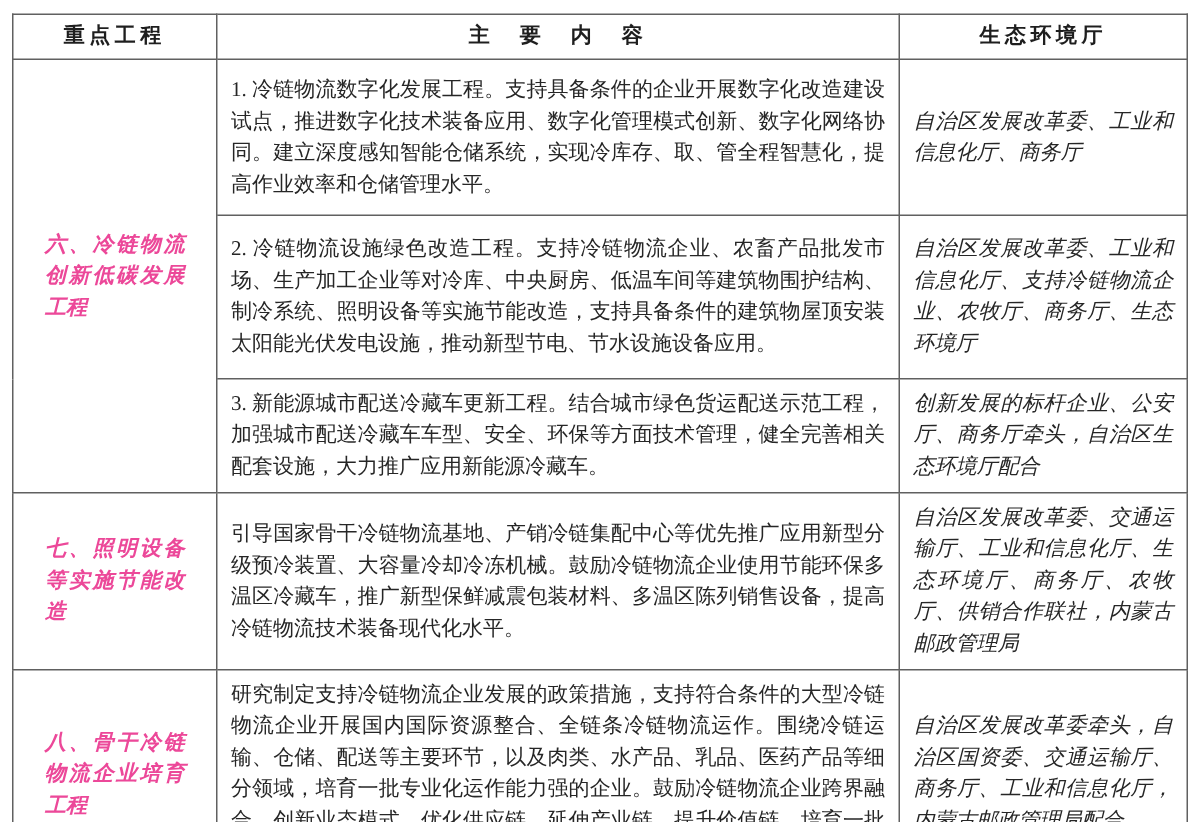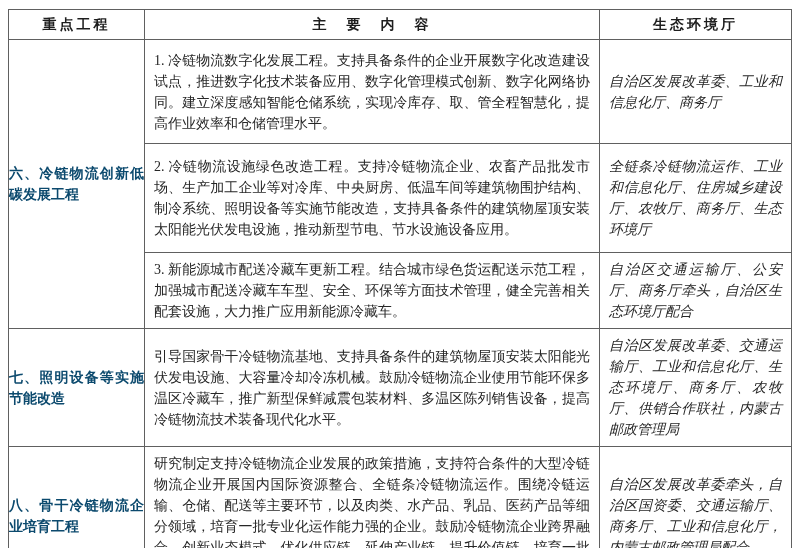--- a/index.html
+++ b/index.html
@@ -32,23 +32,24 @@
   .doc-table th {
     font-weight: bold;
     text-align: center;
     padding: 4px 4px;
     height: 28px;
     letter-spacing: 3px;
     color: #1e1e1e;
   }
   td.project-cell {
     font-weight: bold;
-    padding: 4px 0;
+    padding: 4px 21px;
     text-align: justify;
-    color: #0c4a6e;
+    color: #ec4899;
+    font-style: italic;
   }
   td.content-cell {
     padding: 6px 9px;
     text-align: justify;
   }
   td.resp-cell {
     padding: 6px 9px;
     text-align: justify;
     font-style: italic;
   }
@@ -75,29 +76,29 @@
     </tr>
   </thead>
   <tbody>
     <tr class="r1">
       <td class="project-cell" rowspan="3">六、冷链物流创新低碳发展工程</td>
       <td class="content-cell">1. 冷链物流数字化发展工程。支持具备条件的企业开展数字化改造建设试点，推进数字化技术装备应用、数字化管理模式创新、数字化网络协同。建立深度感知智能仓储系统，实现冷库存、取、管全程智慧化，提高作业效率和仓储管理水平。</td>
       <td class="resp-cell">自治区发展改革委、工业和信息化厅、商务厅</td>
     </tr>
     <tr class="r2">
       <td class="content-cell">2. 冷链物流设施绿色改造工程。支持冷链物流企业、农畜产品批发市场、生产加工企业等对冷库、中央厨房、低温车间等建筑物围护结构、制冷系统、照明设备等实施节能改造，支持具备条件的建筑物屋顶安装太阳能光伏发电设施，推动新型节电、节水设施设备应用。</td>
-      <td class="resp-cell">全链条冷链物流运作、工业和信息化厅、住房城乡建设厅、农牧厅、商务厅、生态环境厅</td>
+      <td class="resp-cell">自治区发展改革委、工业和信息化厅、支持冷链物流企业、农牧厅、商务厅、生态环境厅</td>
     </tr>
     <tr class="r3">
       <td class="content-cell">3. 新能源城市配送冷藏车更新工程。结合城市绿色货运配送示范工程，加强城市配送冷藏车车型、安全、环保等方面技术管理，健全完善相关配套设施，大力推广应用新能源冷藏车。</td>
-      <td class="resp-cell">自治区交通运输厅、公安厅、商务厅牵头，自治区生态环境厅配合</td>
+      <td class="resp-cell">创新发展的标杆企业、公安厅、商务厅牵头，自治区生态环境厅配合</td>
     </tr>
     <tr class="r4">
       <td class="project-cell">七、照明设备等实施节能改造</td>
-      <td class="content-cell">引导国家骨干冷链物流基地、支持具备条件的建筑物屋顶安装太阳能光伏发电设施、大容量冷却冷冻机械。鼓励冷链物流企业使用节能环保多温区冷藏车，推广新型保鲜减震包装材料、多温区陈列销售设备，提高冷链物流技术装备现代化水平。</td>
+      <td class="content-cell">引导国家骨干冷链物流基地、产销冷链集配中心等优先推广应用新型分级预冷装置、大容量冷却冷冻机械。鼓励冷链物流企业使用节能环保多温区冷藏车，推广新型保鲜减震包装材料、多温区陈列销售设备，提高冷链物流技术装备现代化水平。</td>
       <td class="resp-cell">自治区发展改革委、交通运输厅、工业和信息化厅、生态环境厅、商务厅、农牧厅、供销合作联社，内蒙古邮政管理局</td>
     </tr>
     <tr class="r5">
       <td class="project-cell">八、骨干冷链物流企业培育工程</td>
       <td class="content-cell">研究制定支持冷链物流企业发展的政策措施，支持符合条件的大型冷链物流企业开展国内国际资源整合、全链条冷链物流运作。围绕冷链运输、仓储、配送等主要环节，以及肉类、水产品、乳品、医药产品等细分领域，培育一批专业化运作能力强的企业。鼓励冷链物流企业跨界融合，创新业态模式，优化供应链，延伸产业链，提升价值链，培育一批特色鲜明、创新发展的标杆企业。</td>
       <td class="resp-cell">自治区发展改革委牵头，自治区国资委、交通运输厅、商务厅、工业和信息化厅，内蒙古邮政管理局配合</td>
     </tr>
   </tbody>
 </table>
 

